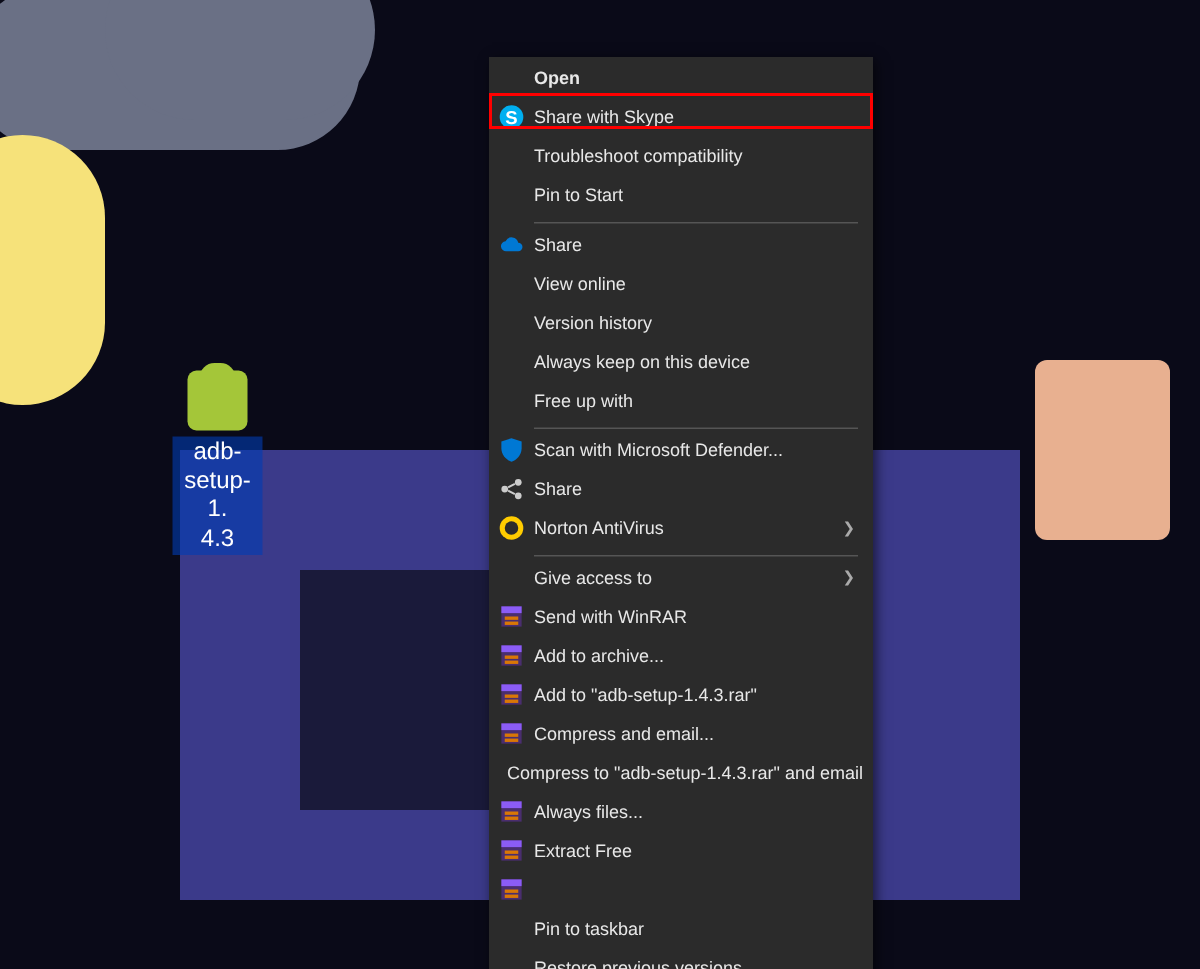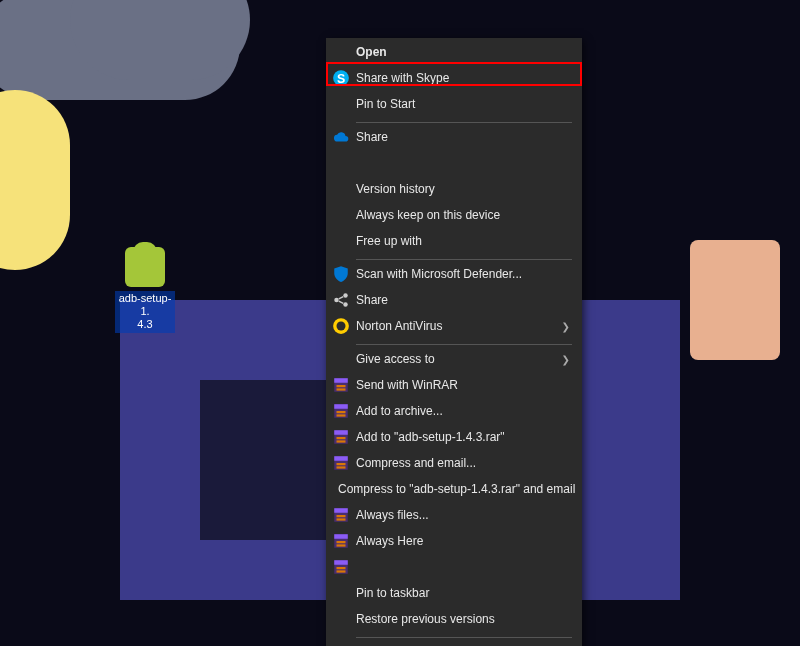--- a/index.html
+++ b/index.html
@@ -4,21 +4,21 @@
 <style>
 html,body{margin:0;padding:0;width:800px;height:646px;overflow:hidden;font-family:"Segoe UI",Arial,sans-serif;background:#0a0a18}
 .bg{position:absolute;inset:0}
 .shape{position:absolute}
 .cloud1{left:-20px;top:-10px;width:260px;height:110px;background:#6a7085;border-radius:60px}
 .cloud1b{left:70px;top:-40px;width:180px;height:120px;background:#6a7085;border-radius:60px}
 .cloud2{left:-40px;top:90px;width:110px;height:180px;background:#f6e27a;border-radius:60px}
 .purple{left:120px;top:300px;width:560px;height:300px;background:#3b3a8a}
 .darkbox{left:200px;top:380px;width:180px;height:160px;background:#1a1a3a}
 .face{right:20px;top:240px;width:90px;height:120px;background:#e8b090;border-radius:8px}
-.icon-wrap{position:absolute;left:115px;top:247px;width:60px;text-align:center;color:#fff;font-size:11px}
+.icon-wrap{position:absolute;left:115px;top:247px;width:60px;text-align:center;color:#fff;font-size:16px}
 .android{width:40px;height:40px;margin:0 auto 4px;background:#a4c639;border-radius:6px;position:relative}
 .android:before{content:"";position:absolute;top:-5px;left:8px;right:8px;height:14px;background:#a4c639;border-radius:10px 10px 0 0}
 .icon-lbl{background:rgba(0,60,180,.6);padding:1px 2px;line-height:1.2}
 
 .menu{position:absolute;left:326px;top:38px;width:256px;background:#2b2b2b;color:#e8e8e8;font-size:12px;box-shadow:2px 2px 8px rgba(0,0,0,.6);padding:3px 0}
 .item{display:flex;align-items:center;height:22px;padding:0 12px 4px 6px;cursor:default;position:relative}
 .ic{width:18px;height:16px;margin-right:6px;display:flex;align-items:center;justify-content:center;font-size:11px}
 .lbl{flex:1;white-space:nowrap}
 .arrow{font-size:10px;color:#aaa}
 .bold .lbl{font-weight:600}
@@ -53,33 +53,38 @@
       <span class="ic">
         <svg viewBox="0 0 16 16">
           <circle cx="8" cy="8" r="7" fill="#00aff0"></circle>
           <text x="8" y="12" text-anchor="middle" fill="#fff" font-size="11" font-weight="bold">S</text>
         </svg>
       </span>
       <span class="lbl">Share with Skype</span>
     </div>
     <div class="item">
       <span class="ic"></span>
+      <span class="lbl">Troubleshoot compatibility</span>
+    </div>
+    <div class="item">
+      <span class="ic"></span>
       <span class="lbl">Pin to Start</span>
     </div>
     <div class="sep"></div>
     <div class="item">
       <span class="ic">
         <svg viewBox="0 0 16 16">
           <path fill="#0078d4" d="M12 7a4 4 0 00-7.5-1A3 3 0 005 12h7a2.5 2.5 0 000-5z"></path>
         </svg>
       </span>
       <span class="lbl">Share</span>
     </div>
     <div class="item">
       <span class="ic"></span>
+      <span class="lbl">View online</span>
     </div>
     <div class="item">
       <span class="ic"></span>
       <span class="lbl">Version history</span>
     </div>
     <div class="item">
       <span class="ic"></span>
       <span class="lbl">Always keep on this device</span>
     </div>
     <div class="item">
@@ -190,21 +195,21 @@
     </div>
     <div class="item">
       <span class="ic">
         <svg viewBox="0 0 16 16">
           <rect x="2" y="2" width="12" height="12" fill="#4a2e6f"></rect>
           <rect x="2" y="2" width="12" height="4" fill="#8b5cf6"></rect>
           <rect x="4" y="8" width="8" height="2" fill="#d97706"></rect>
           <rect x="4" y="11" width="8" height="2" fill="#d97706"></rect>
         </svg>
       </span>
-      <span class="lbl">Always Here</span>
+      <span class="lbl">Extract Free</span>
     </div>
     <div class="item">
       <span class="ic">
         <svg viewBox="0 0 16 16">
           <rect x="2" y="2" width="12" height="12" fill="#4a2e6f"></rect>
           <rect x="2" y="2" width="12" height="4" fill="#8b5cf6"></rect>
           <rect x="4" y="8" width="8" height="2" fill="#d97706"></rect>
           <rect x="4" y="11" width="8" height="2" fill="#d97706"></rect>
         </svg>
       </span>

